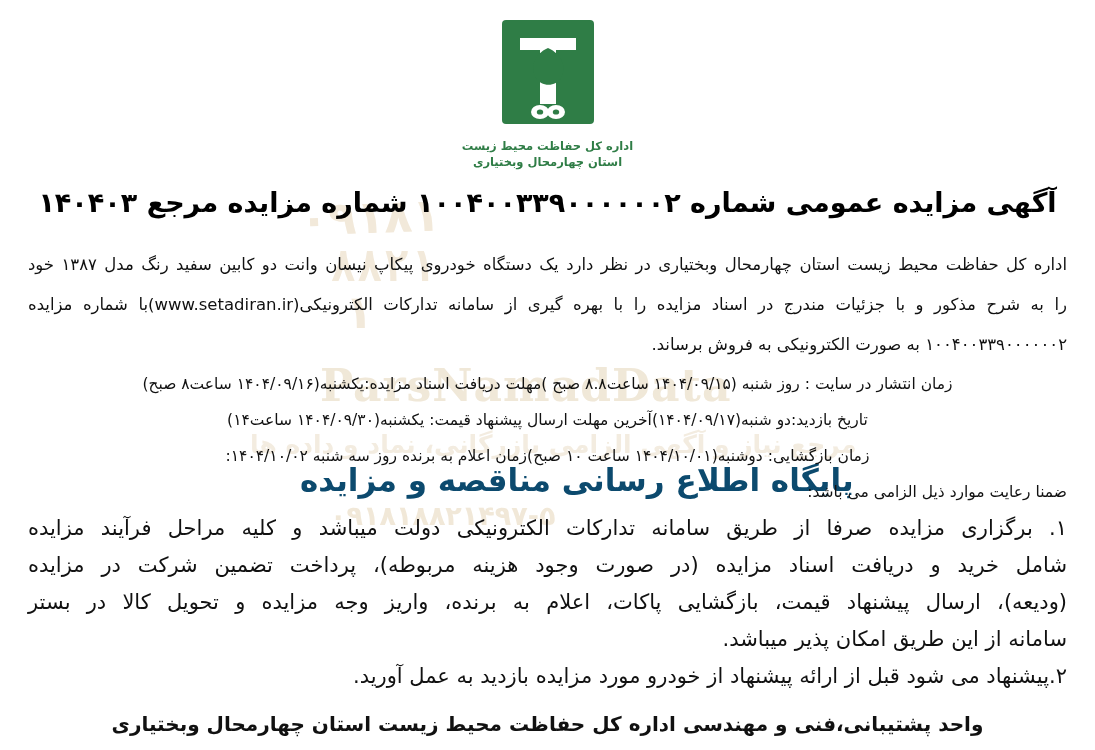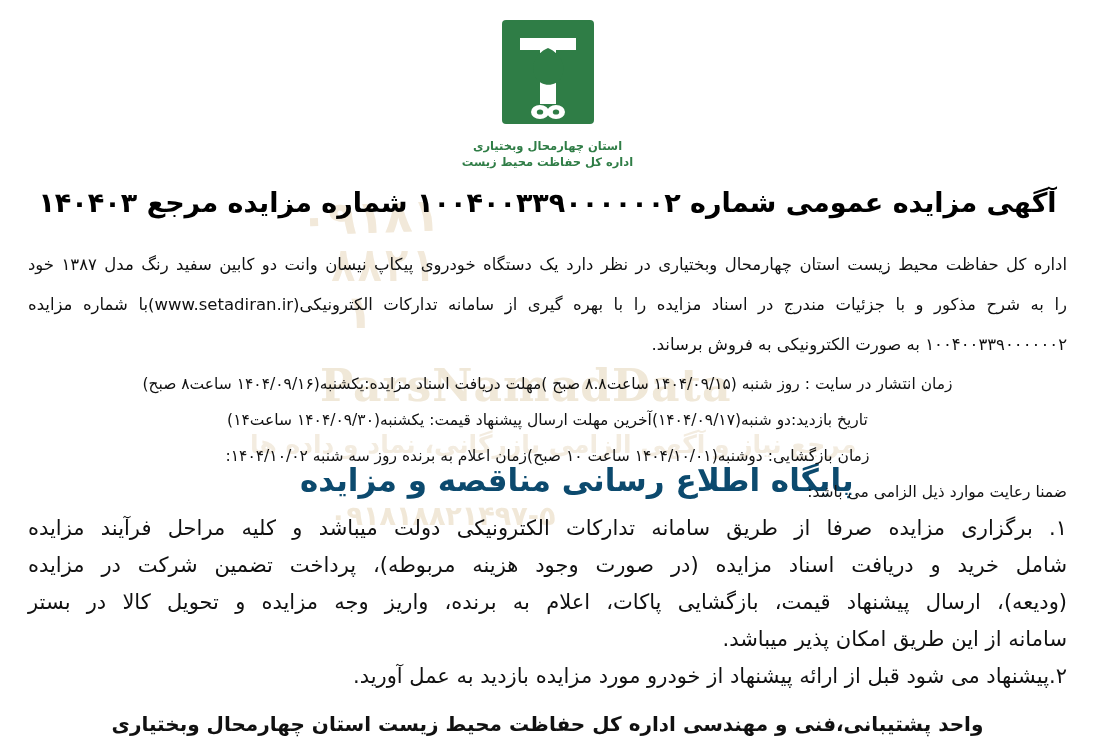--- a/index.html
+++ b/index.html
@@ -181,22 +181,22 @@
       <rect x="2" y="2" width="92" height="104" rx="4" fill="#2f7d46"></rect>
       <path d="M20 20 H76 V32 H56 V86 H40 V32 H20 Z" fill="#ffffff"></path>
       <path d="M48 30 C34 36 30 50 36 60 C41 69 56 69 61 60 C67 50 62 36 48 30 Z" fill="#2f7d46"></path>
       <ellipse cx="40" cy="94" rx="9" ry="7" fill="#ffffff"></ellipse>
       <ellipse cx="56" cy="94" rx="9" ry="7" fill="#ffffff"></ellipse>
       <ellipse cx="40" cy="94" rx="3.2" ry="2.6" fill="#2f7d46"></ellipse>
       <ellipse cx="56" cy="94" rx="3.2" ry="2.6" fill="#2f7d46"></ellipse>
     </svg>
   </div>
   <div class="logo-caption">
+    <div>اداره کل حفاظت محیط زیست</div>
     <div>استان چهارمحال وبختیاری</div>
-    <div>اداره کل حفاظت محیط زیست</div>
   </div>
 </div>
 
 <div class="doc">
 
   <h1 class="doc-title">آگهی مزایده عمومی شماره ۱۰۰۴۰۰۳۳۹۰۰۰۰۰۰۲ شماره مزایده مرجع ۱۴۰۴۰۳</h1>
 
   <p class="para">اداره کل حفاظت محیط زیست استان چهارمحال وبختیاری در نظر دارد یک دستگاه خودروی پیکاپ نیسان وانت دو کابین سفید رنگ مدل ۱۳۸۷ خود</p>
 
   <p class="para"><span>را به شرح مذکور و با جزئیات مندرج در اسناد مزایده را با بهره گیری از سامانه تدارکات الکترونیکی(</span><a class="link" href="#">www.setadiran.ir</a><span>)با شماره مزایده</span></p>

